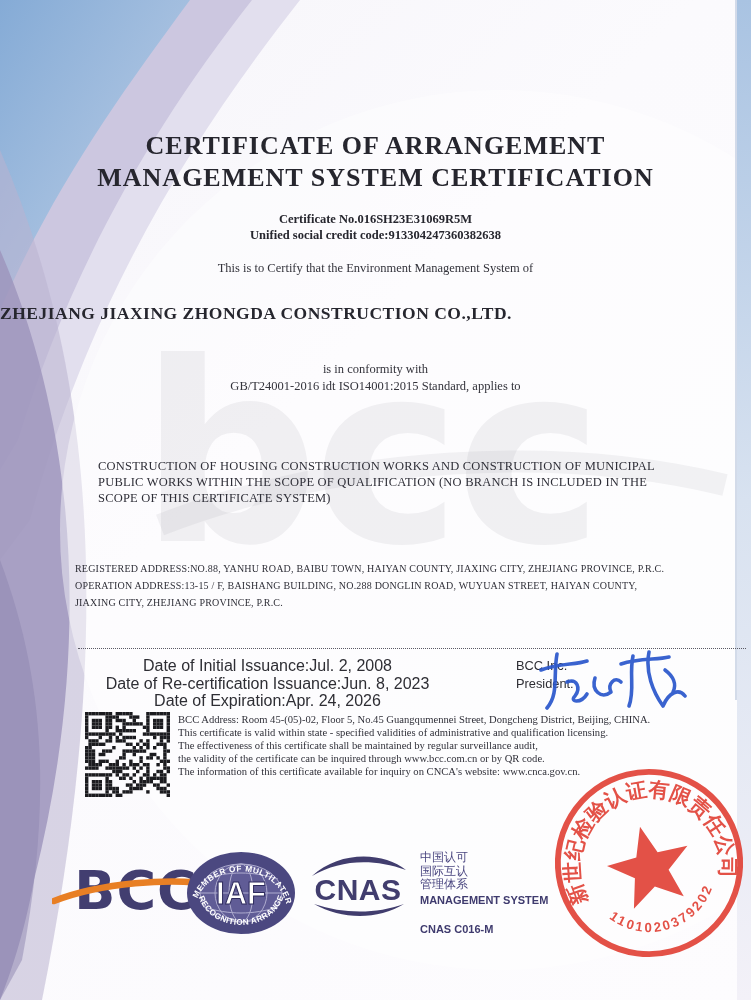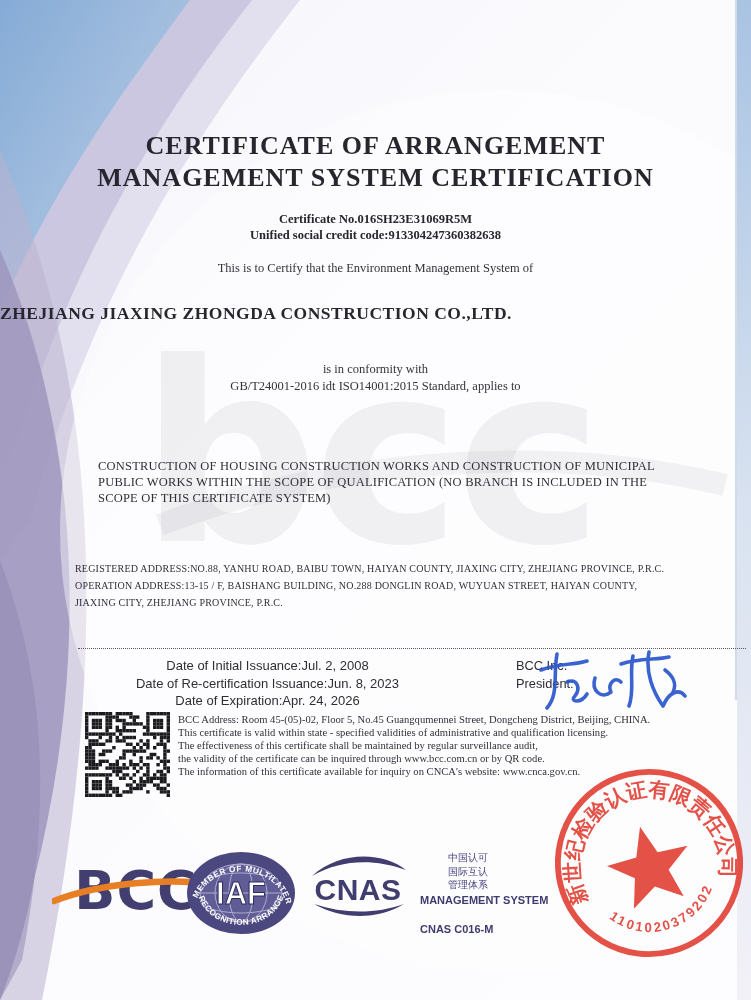--- a/index.html
+++ b/index.html
@@ -38,38 +38,38 @@
   .addresses{
     left:75px;top:560px;width:601px;text-align:left;
     font-size:10px;line-height:17px;letter-spacing:.2px;color:#2f2f38;
   }
   .dashline{
     left:78px;top:648px;width:668px;height:0;
     border-top:1.6px dotted #5a5a64;z-index:2;
   }
   .dates{
     left:85px;top:657px;width:365px;text-align:center;
-    font-family:"Liberation Sans",sans-serif;font-size:13px;line-height:17.5px;color:#2e2e34;
+    font-family:"Liberation Sans",sans-serif;font-size:16px;line-height:17.5px;color:#2e2e34;
   }
   .issuer{
     left:516px;top:657px;width:120px;text-align:left;
     font-family:"Liberation Sans",sans-serif;font-size:12.8px;line-height:17.5px;color:#2e2e34;
   }
   .signature{left:537px;top:648px;width:156px;height:66px;z-index:3;}
   .qr{left:85px;top:712px;width:85px;height:85px;z-index:2;}
   .fineprint{
     left:178px;top:714px;width:520px;
     font-size:10.6px;line-height:12.9px;color:#2f2f38;
   }
   .seal{left:551px;top:765px;width:196px;height:196px;z-index:3;}
   .bcc-logo{left:52px;top:857px;width:168px;height:64px;}
   .iaf-logo{left:184px;top:845px;width:114px;height:96px;}
   .cnas-logo{left:306px;top:854px;width:104px;height:66px;}
   .cnas-text{left:420px;top:851px;width:150px;}
-  .cnas-text .cn{font-size:10px;line-height:13.5px;color:#4a4680;font-family:"Liberation Sans",sans-serif;margin-left:28px;}
+  .cnas-text .cn{font-size:12px;line-height:13.5px;color:#4a4680;font-family:"Liberation Sans",sans-serif;}
   .cnas-text .en{font-family:"Liberation Sans",sans-serif;font-weight:bold;font-size:11px;line-height:13.5px;color:#3f3b6e;margin-top:2px;}
 </style>
 </head>
 <body>
 
 <div class="page">
 
   <svg class="abs bg-svg" viewBox="0 0 751 1000" xmlns="http://www.w3.org/2000/svg">
     <defs>
       <linearGradient id="gBlue" x1="0" y1="0" x2="1" y2="1">

